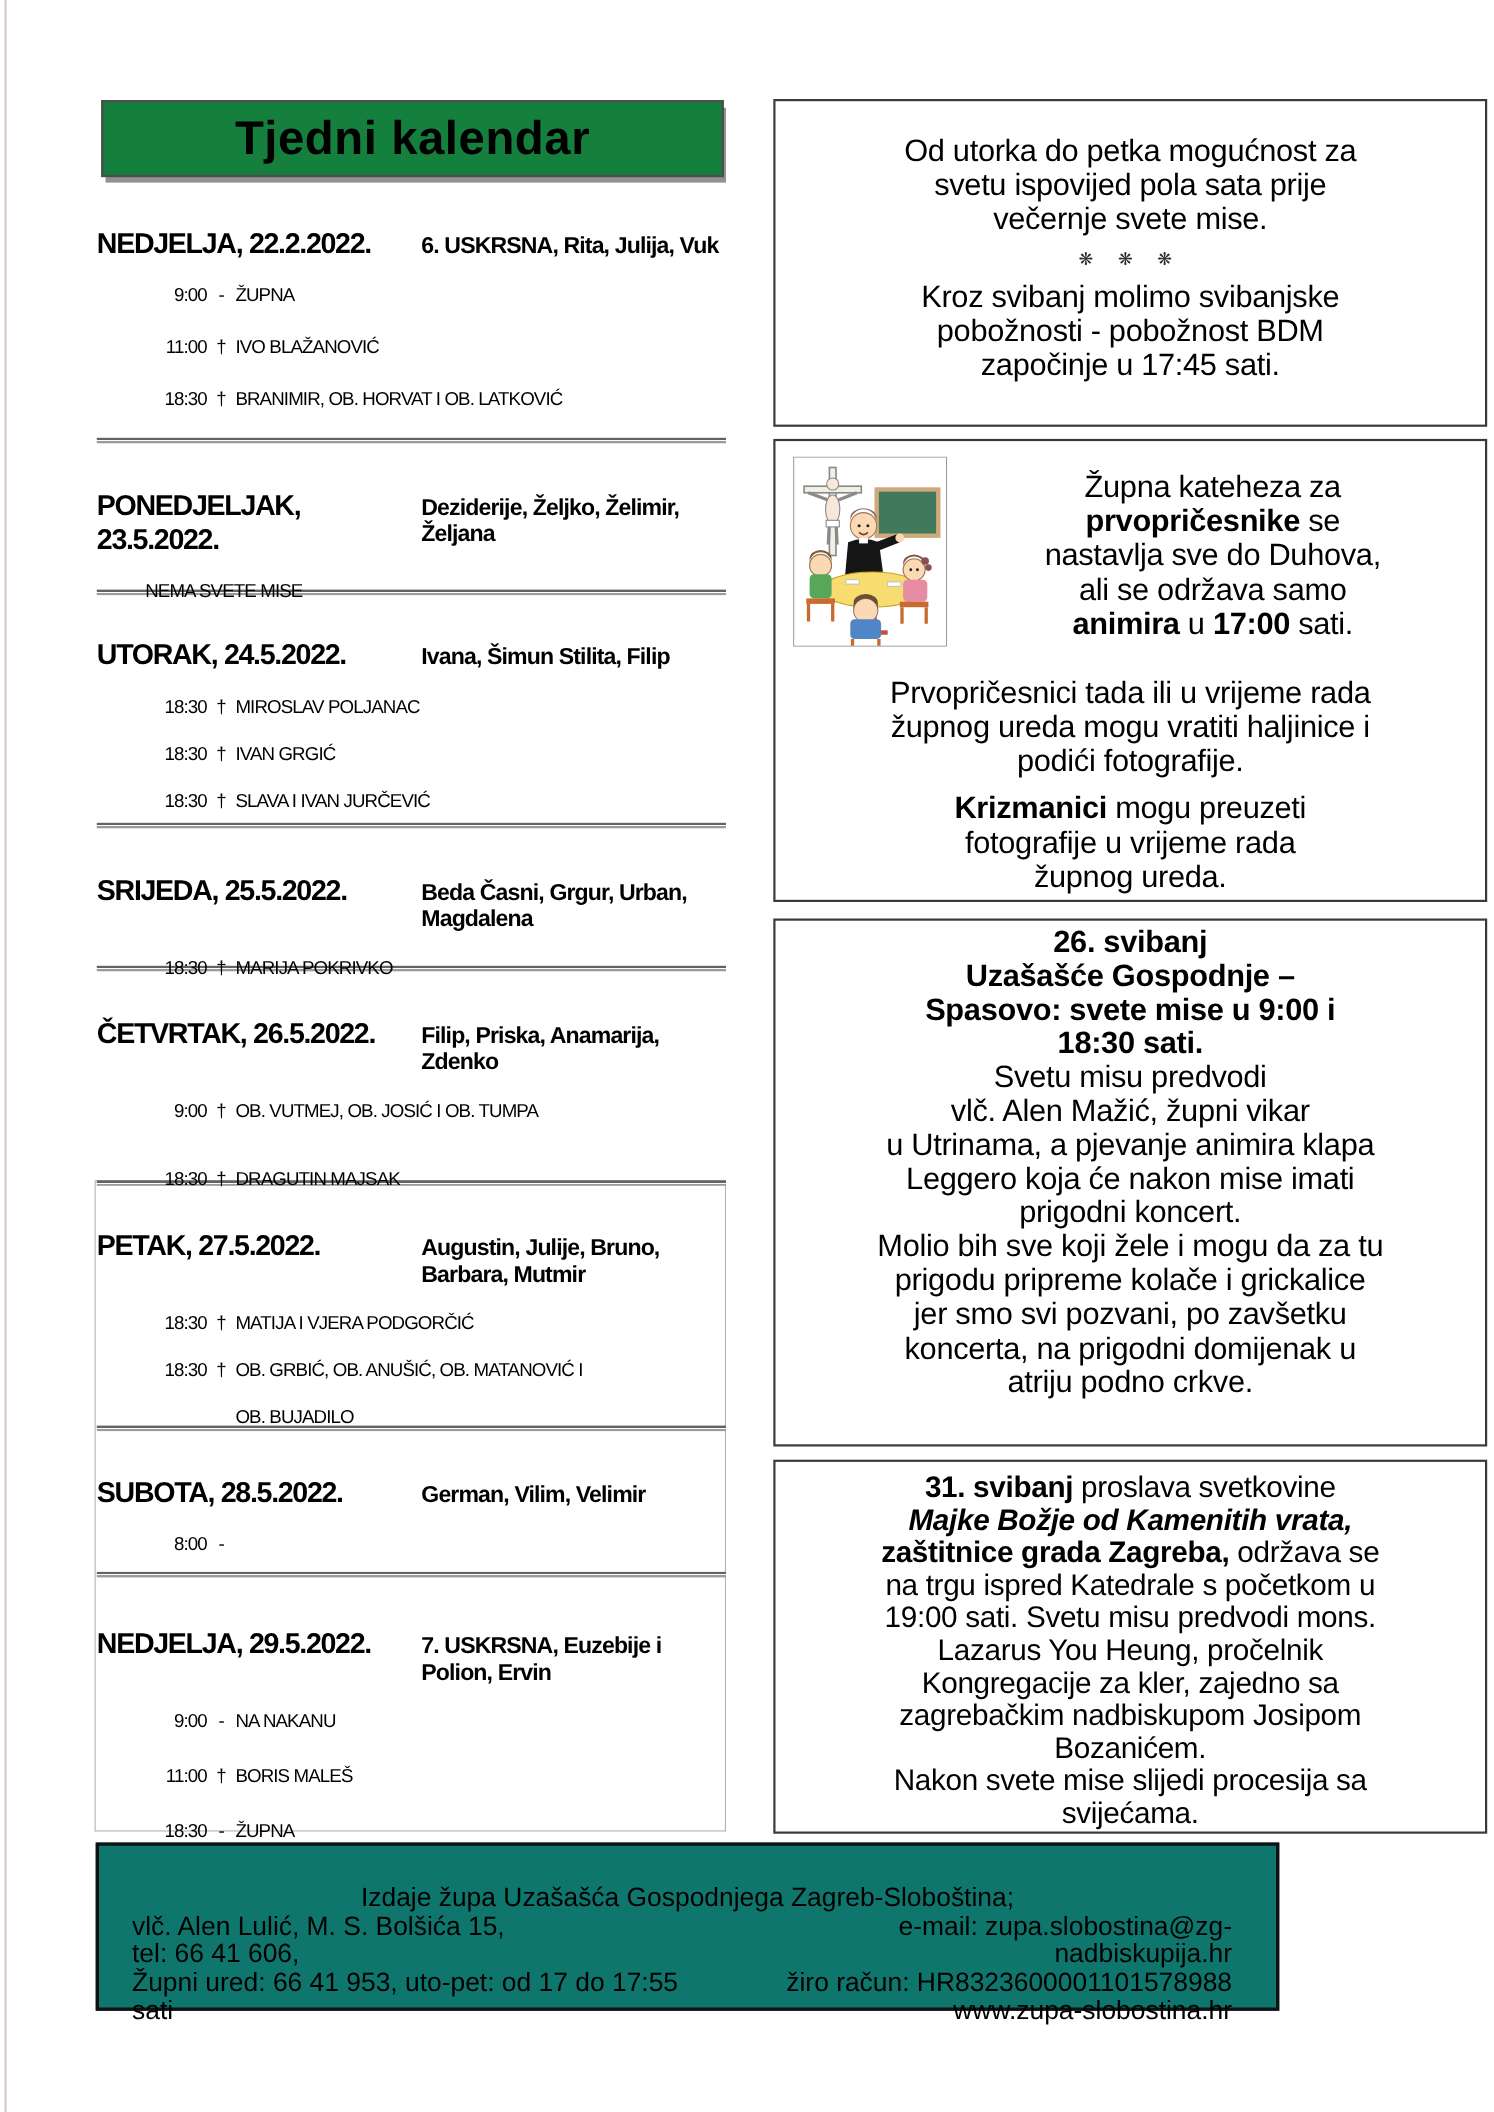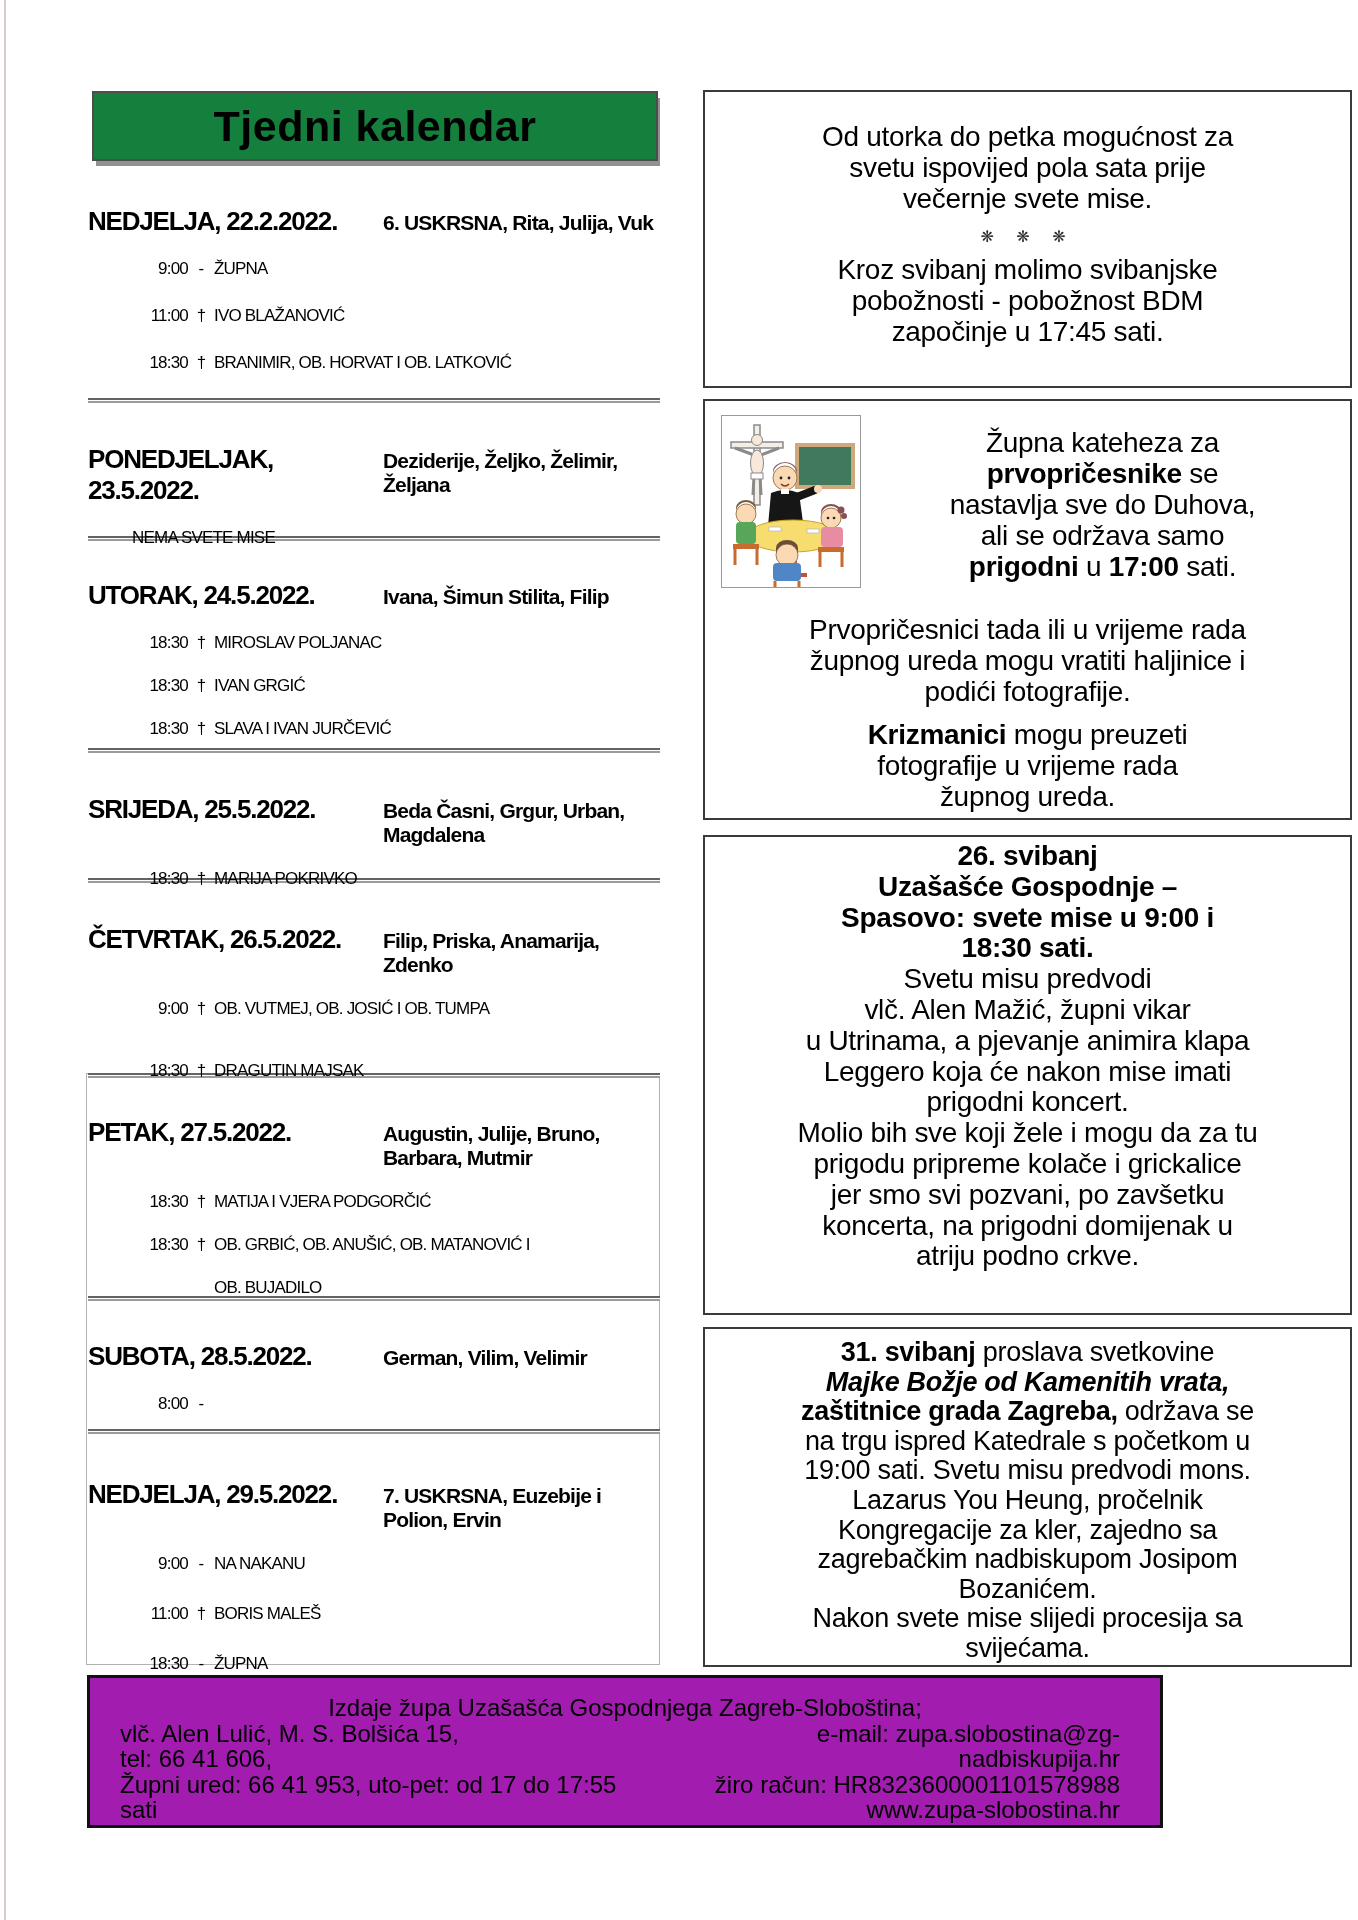--- a/index.html
+++ b/index.html
@@ -50,22 +50,22 @@
   #notice3{top:835px;height:480px;padding-top:4px;line-height:30.8px;}
   #notice4{top:1327px;height:340px;padding-top:9px;font-size:27px;line-height:29.6px;}
   .cartoon{float:left;width:140px;height:173px;margin:2px 8px 6px 2px;}
   .side-lines{padding-top:14px;}
   .para1{clear:both;padding-top:20px;}
   .para2{padding-top:12px;}
 
   
   .footer-box{
     position:absolute;left:87px;top:1675px;width:1076px;height:153px;
-    border:3px solid #111;box-sizing:border-box;background:#a21caf;
-    font-size:24px;line-height:25.5px;padding-top:17px;
+    border:3px solid #111;box-sizing:border-box;background:#0f766e;
+    font-size:24px;line-height:25.5px;padding-top:35px;
   }
   .footer-line1{text-align:center;}
   .footer-cols{display:flex;justify-content:space-between;}
   .footer-left{padding-left:30px;text-align:left;}
   .footer-right{padding-right:40px;text-align:right;}
 </style>
 </head>
 <body>
 
 <div class="scan-edge"></div>
@@ -269,21 +269,21 @@
       <circle cx="113" cy="103" r="1.3" fill="#222"></circle>
     <rect x="100" y="112" width="22" height="20" rx="4" fill="#e88ca4"></rect>
     <rect x="97" y="132" width="26" height="5" fill="#c96a2e"></rect>
     <path d="M99,137 L99,152 M121,137 L121,152" stroke="#c96a2e" stroke-width="3"></path>
   </svg>
   <div class="side-lines">
       <div class="nline"><span>Župna kateheza za</span></div>
       <div class="nline"><span class="b">prvopričesnike</span><span> se</span></div>
       <div class="nline"><span>nastavlja sve do Duhova,</span></div>
       <div class="nline"><span>ali se održava samo</span></div>
-      <div class="nline"><span class="b">prigodni</span><span> u </span><span class="b">17:00</span><span> sati.</span></div>
+      <div class="nline"><span class="b">animira</span><span> u </span><span class="b">17:00</span><span> sati.</span></div>
     </div>
   <div class="para1">
       <div class="nline"><span>Prvopričesnici tada ili u vrijeme rada</span></div>
       <div class="nline"><span>župnog ureda mogu vratiti haljinice i</span></div>
       <div class="nline"><span>podići fotografije.</span></div>
     </div>
   <div class="para2">
       <div class="nline"><span class="b">Krizmanici</span><span> mogu preuzeti</span></div>
       <div class="nline"><span>fotografije u vrijeme rada</span></div>
       <div class="nline"><span>župnog ureda.</span></div>

